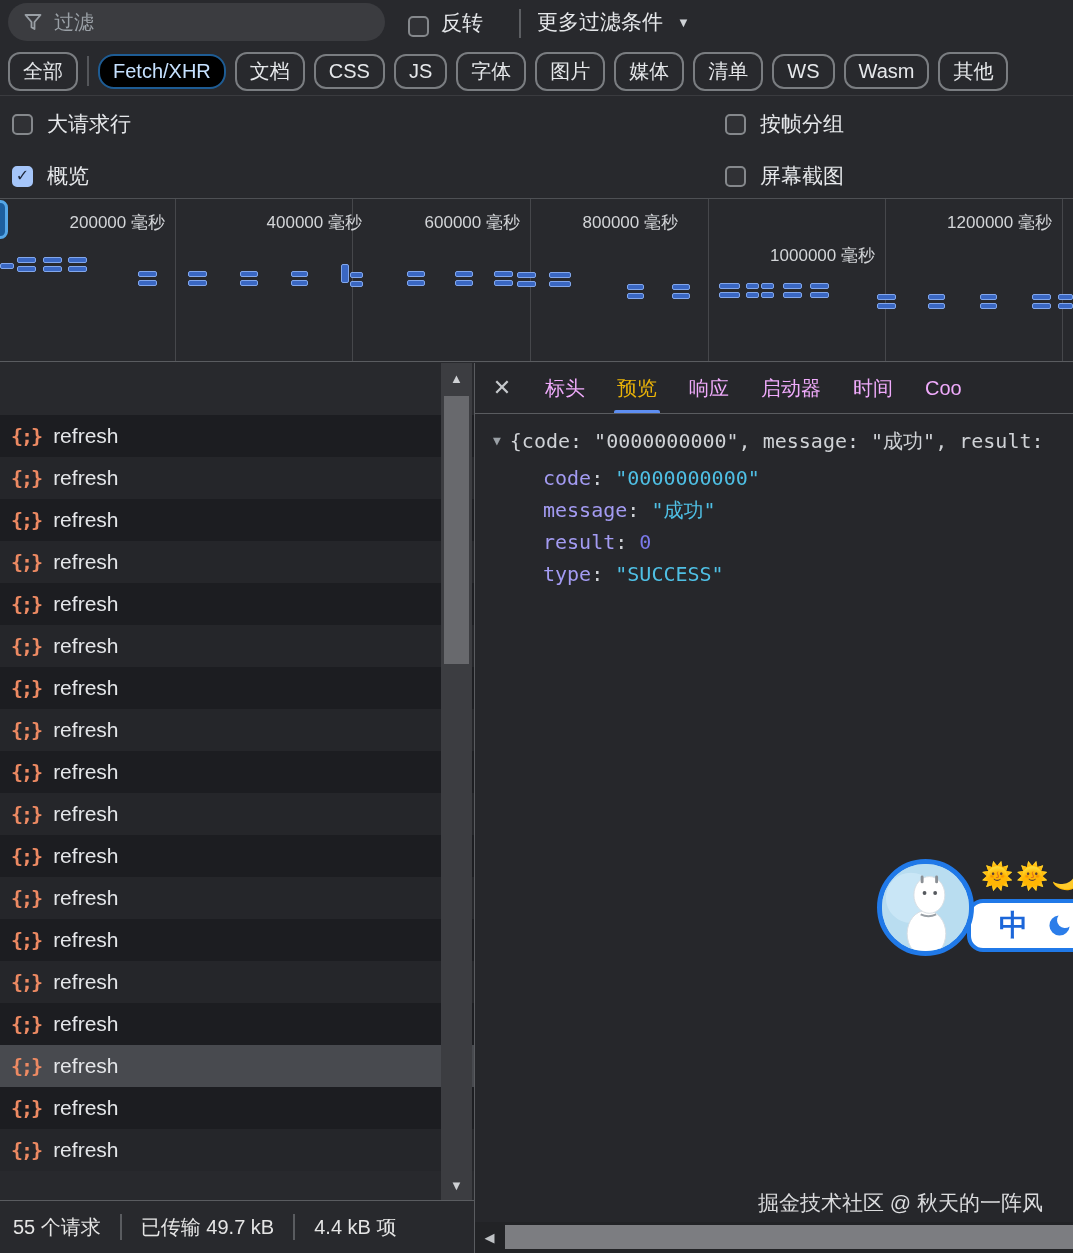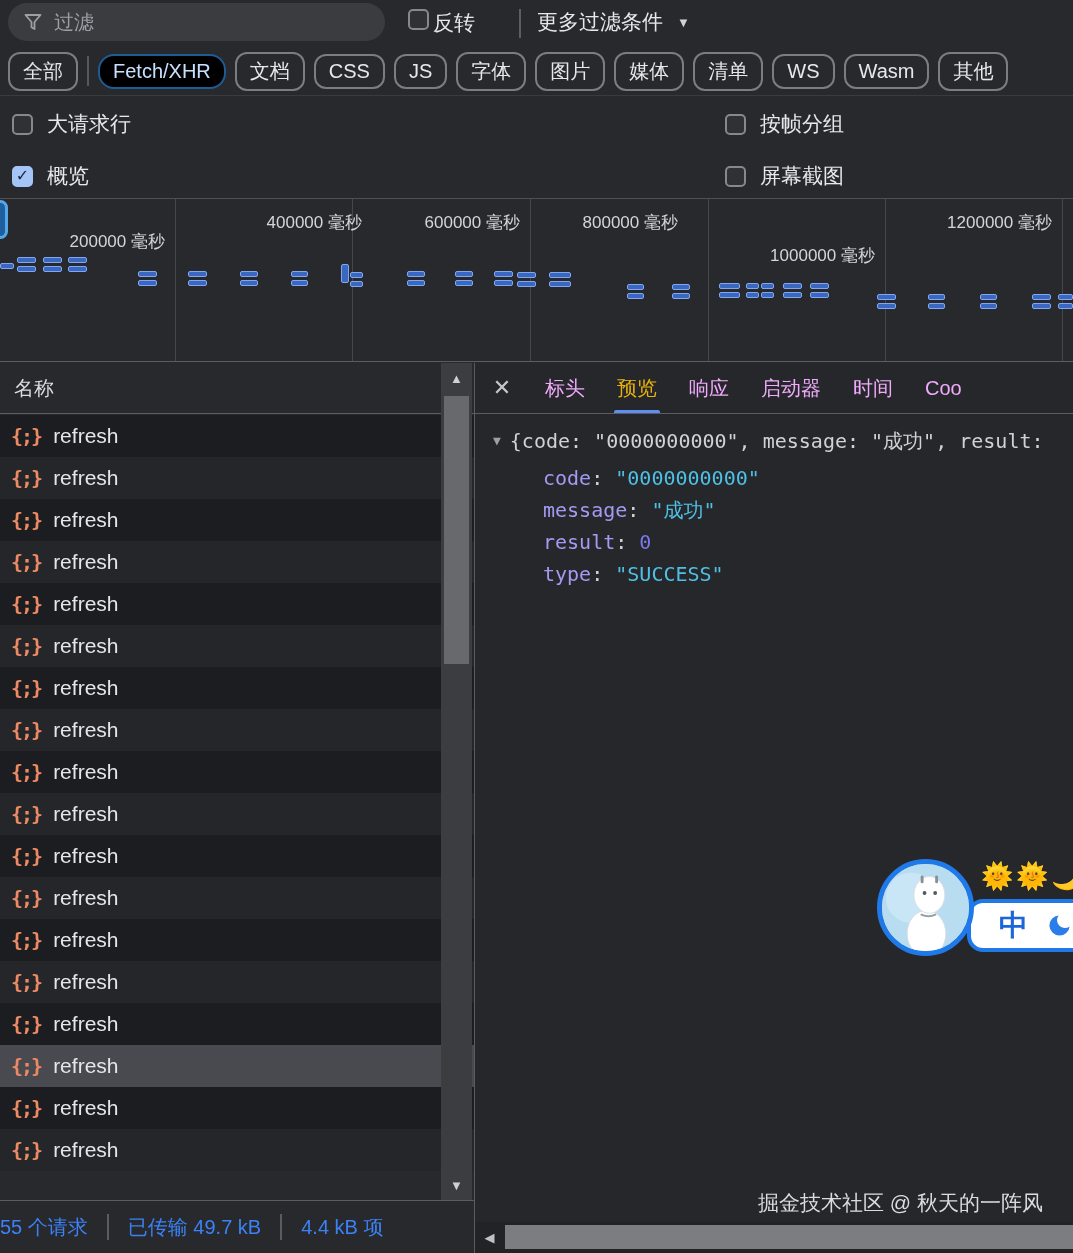--- a/index.html
+++ b/index.html
@@ -3,21 +3,21 @@
 <meta charset="utf-8">
 <style>
   html,body{margin:0;padding:0;background:#17181a;}
   #app{position:relative;width:1073px;height:1253px;background:#28292d;overflow:hidden;
        font-family:"Liberation Sans","DejaVu Sans",sans-serif;color:#e3e5e8;-webkit-font-smoothing:antialiased;}
   
   .filter-bar{position:absolute;left:0;top:0;width:100%;height:47px;}
   .filter-input{position:absolute;left:8px;top:3px;width:377px;height:38px;border-radius:19px;
       background:#3b3c40;display:flex;align-items:center;gap:12px;padding-left:16px;box-sizing:border-box;}
   .filter-input .ph{font-size:20px;color:#9aa0a6;}
-  .cb-item{position:absolute;display:flex;align-items:flex-start;gap:4px;font-size:21px;color:#e6e8eb;}
+  .cb-item{position:absolute;display:flex;align-items:flex-end;gap:12px;font-size:21px;color:#e6e8eb;}
   .cb-invert{left:408px;top:9px;}
   .box{width:21px;height:21px;border:2px solid #85888c;border-radius:5px;background:#303135;box-sizing:border-box;
        display:flex;align-items:center;justify-content:center;}
   .box.checked{background:#a5c5f9;border-color:#a5c5f9;color:#1b2437;font-size:16px;font-weight:bold;line-height:1;}
   .vsep1{position:absolute;left:519px;top:9px;width:2px;height:29px;background:#5c5e62;}
   .more-filters{position:absolute;left:537px;top:8px;display:flex;align-items:center;gap:14px;font-size:21px;color:#e6e8eb;cursor:pointer;}
   .caret{font-size:13px;color:#cfd2d6;}
   
   .type-tabs{position:absolute;left:0;top:47px;width:100%;height:49px;display:flex;align-items:center;gap:9px;padding-left:8px;box-sizing:border-box;border-bottom:1px solid #3a3b3f;}
   .pill{padding:4px 13px;border:2px solid #7a7d81;border-radius:12px;font-size:20px;color:#e6e8eb;white-space:nowrap;cursor:pointer;}
@@ -41,21 +41,21 @@
   .rows{position:absolute;left:0;right:0;top:52px;bottom:53px;overflow:hidden;}
   .row{height:42px;display:flex;align-items:center;gap:12px;padding-left:11px;font-size:21px;color:#e4e6e9;box-sizing:border-box;cursor:pointer;}
   .row.odd{background:#25262a;} .row.even{background:#1c1d21;} .row.selected{background:#484a4f;}
   .ricon{flex:0 0 auto;display:flex;align-items:center;}
   .ricon.json{color:#ed8a63;font-family:"DejaVu Sans Mono",monospace;font-weight:700;font-size:20px;letter-spacing:-2px;}
   .vscroll{position:absolute;top:0;bottom:53px;left:441px;width:31px;background:#3c3d41;}
   .vscroll .arr{position:absolute;left:0;width:100%;height:30px;display:flex;align-items:center;justify-content:center;color:#cfd1d4;font-size:13px;cursor:pointer;}
   .vscroll .arr.up{top:0;} .vscroll .arr.down{bottom:0;}
   .vthumb{position:absolute;left:3px;right:3px;top:33px;height:268px;background:#68696d;cursor:pointer;}
   .status-bar{position:absolute;left:0;bottom:0;width:474px;height:53px;border-top:1px solid #5a5c60;background:#28292d;
-              display:flex;align-items:center;font-size:20px;color:#3b82f6;box-sizing:border-box;}
+              display:flex;align-items:center;padding-left:13px;font-size:20px;color:#e5e5e5;box-sizing:border-box;}
   .sb-sep{width:2px;height:26px;background:#5a5c60;margin:0 19px;}
   
   .right-panel{position:absolute;left:474px;top:363px;width:599px;height:890px;background:#26272b;border-left:1px solid #5a5c60;box-sizing:border-box;overflow:hidden;}
   .detail-tabs{height:51px;border-bottom:1px solid #5a5c60;display:flex;align-items:center;box-sizing:border-box;}
   .close-x{width:54px;text-align:center;font-size:22px;color:#c6c9cc;cursor:pointer;}
   .dtab{position:relative;height:100%;display:flex;align-items:center;padding:0 16px;font-size:20px;color:#f0abfc;cursor:pointer;white-space:nowrap;}
   .dtab.active{color:#eab308;}
   .dtab.active::after{content:"";position:absolute;left:13px;right:13px;bottom:0;height:3px;background:#5e8ef2;border-radius:2px 2px 0 0;}
   .preview{font-family:"DejaVu Sans Mono","Liberation Mono",monospace;font-size:20px;color:#c9ccd1;padding-top:14px;}
   .root-line{display:flex;align-items:flex-start;padding-left:18px;white-space:nowrap;overflow:hidden;height:34px;}
@@ -128,21 +128,21 @@
     <span>概览</span>
   </label>
   <label class="opt" style="left:725px;top:162px;">
     <span class="box" id="optShots"></span>
     <span>屏幕截图</span>
   </label>
 
   <div class="overview" id="overviewEl">
     <div class="ov-handle"></div>
   <div class="gl" style="left: 175px;"></div>
-      <div class="tick" style="left: 165px; margin-top: 19px;">200000 毫秒</div>
+      <div class="tick" style="left: 165px;">200000 毫秒</div>
       <div class="gl" style="left: 352px;"></div>
       <div class="tick" style="left: 326px; margin-left: 36px;">400000 毫秒</div>
       <div class="gl" style="left: 530px;"></div>
       <div class="tick" style="left: 520px;">600000 毫秒</div>
       <div class="gl" style="left: 708px;"></div>
       <div class="tick" style="left: 678px;">800000 毫秒</div>
       <div class="gl" style="left: 885px;"></div>
       <div class="tick" style="left: 875px; margin-top: 33px;">1000000 毫秒</div>
       <div class="gl" style="left: 1062px;"></div>
       <div class="tick" style="left: 1052px;">1200000 毫秒</div>
@@ -246,23 +246,20 @@
         <div class="b"></div>
         <div class="b"></div>
       </div>
       <div class="mark" style="left: 1058px; top: 95px; width: 15px;">
         <div class="b"></div>
         <div class="b"></div>
       </div>
     </div>
 
   <div class="left-panel">
-    <div class="names-header">
-      <span>名称</span>
-    </div>
     <div class="rows" id="rowsEl">
         <div class="row even">
           <span class="ricon json">{;}</span>
           <span>refresh</span>
         </div>
         <div class="row odd">
           <span class="ricon json">{;}</span>
           <span>refresh</span>
         </div>
         <div class="row even">

